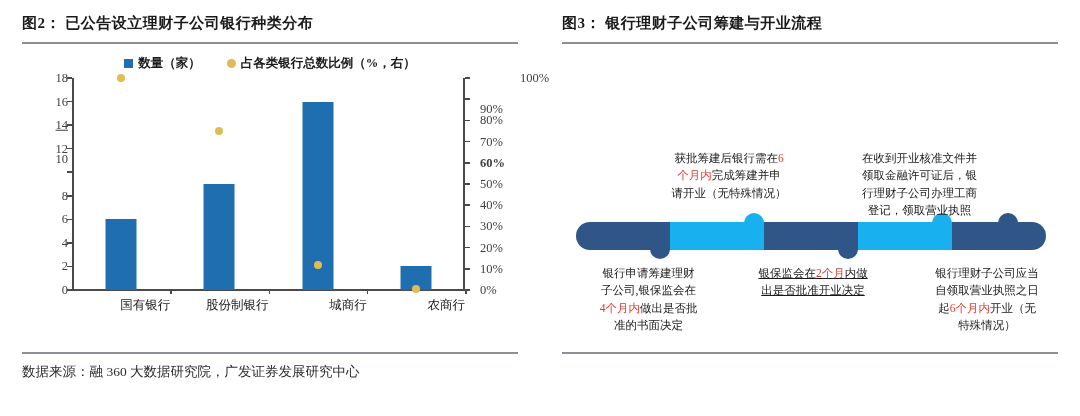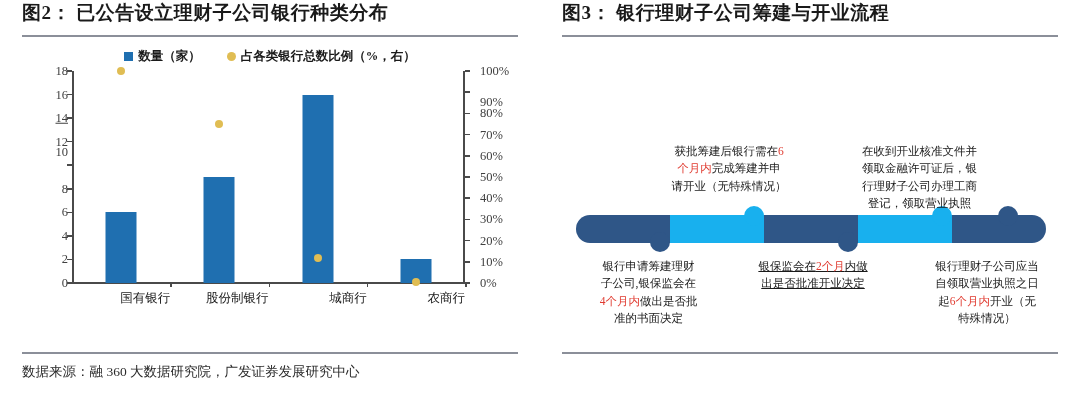--- a/index.html
+++ b/index.html
@@ -10,21 +10,22 @@
     overflow: hidden;
   }
   .page { position: relative; width: 1080px; height: 416px; display: flex; }
 
   .panel { position: relative; width: 540px; height: 416px; padding: 0 22px; }
   .panel-left  { width: 540px; }
   .panel-right { width: 540px; }
 
   
   .fig-title {
-    font-size: 19px;
+    padding-top: 14px;
+    font-size: 15px;
     font-weight: 600;
     color: #1a1a1a;
     letter-spacing: .5px;
     white-space: nowrap;
   }
   .fig-title .num { font-weight: 700; }
   .rule-top {
     margin-top: 9px;
     height: 2px;
     background: #8b8f99;
@@ -165,25 +166,25 @@
             <div class="ytick" style="top: 23.5556px;">16</div>
             <div class="ytick" style="top: 0px;">18</div>
           </div>
         <div class="y-right-labels">
             <div class="ytick" style="top: 212px;">0%</div>
             <div class="ytick" style="top: 190.8px;">10%</div>
             <div class="ytick" style="top: 169.6px;">20%</div>
             <div class="ytick" style="top: 148.4px;">30%</div>
             <div class="ytick" style="top: 127.2px;">40%</div>
             <div class="ytick" style="top: 106px;">50%</div>
-            <div class="ytick" style="top: 84.8px;">60%</div>
+            <div class="ytick" style="top: 84.8px; font-weight: bold;">60%</div>
             <div class="ytick" style="top: 63.6px;">70%</div>
             <div class="ytick" style="top: 42.4px;">80%</div>
             <div class="ytick" style="top: 31px;">90%</div>
-            <div class="ytick" style="top: 0px;">100%</div>
+            <div class="ytick" style="top: 0px; margin-left: 40px;">100%</div>
           </div>
         <div class="axis-line-left"></div>
         <div class="axis-line-right"></div>
         <div class="axis-line-x"></div>
         <div class="bars">
             <div class="bar-slot" style="left: 0px; width: 98.25px;">
               <div class="bar" style="height: 70.6667px; background: rgb(31, 111, 176);"></div>
               <div class="dot" style="bottom: 212px; background: rgb(224, 189, 83);"></div>
             </div>
             <div class="bar-slot" style="left: 98.25px; width: 98.25px;">

